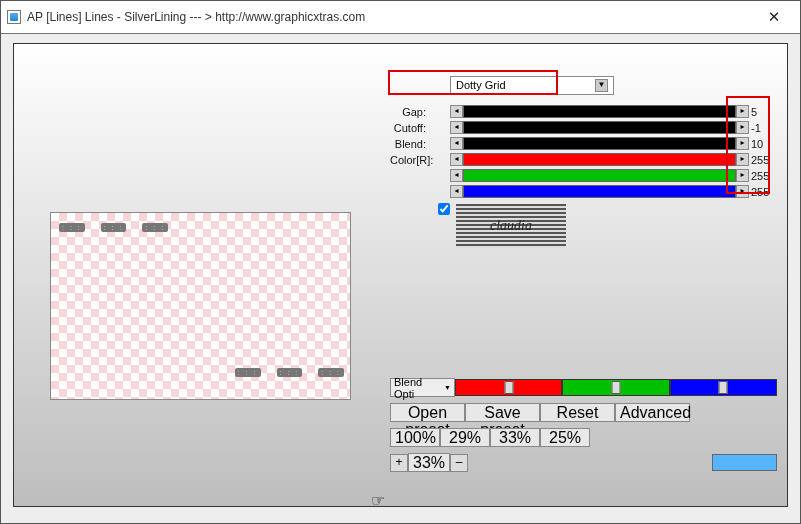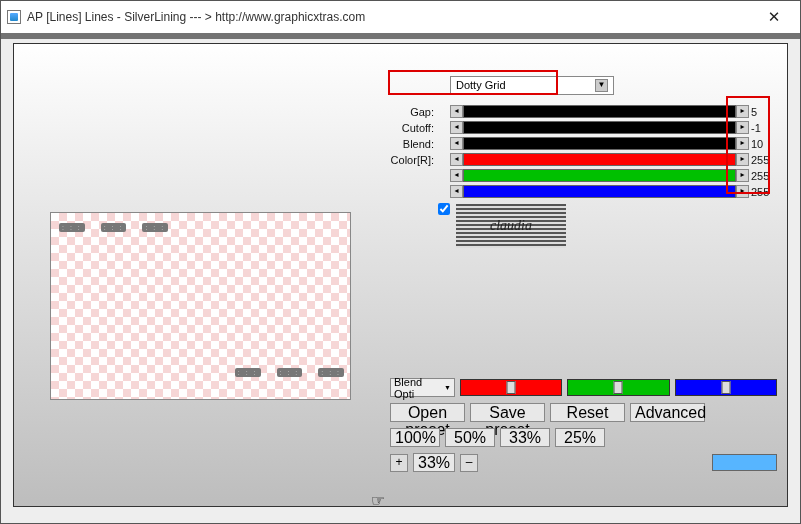--- a/index.html
+++ b/index.html
@@ -1,41 +1,41 @@
 <!DOCTYPE html>
 <html><head>
 <meta charset="utf-8">
 <style>
   * { box-sizing: border-box; margin: 0; padding: 0; }
   body { font-family: "Segoe UI", Tahoma, Arial, sans-serif; font-size: 11px; background: #888; width: 801px; height: 524px; overflow: hidden; }
   .win { width: 801px; height: 524px; background: #eee; border: 1px solid #555; position: relative; }
-  .titlebar { height: 28px; background: #fff; display: flex; align-items: center; padding: 16px 6px; border-bottom: 6px solid #737373; }
+  .titlebar { height: 28px; background: #fff; display: flex; align-items: center; padding: 16px 6px; border-bottom: 1px solid #737373; }
   .ti { width: 14px; height: 14px; border: 1px solid #777; background: #fff; margin-right: 6px; position: relative; }
   .ti:after { content: ""; position: absolute; left: 2px; top: 2px; width: 8px; height: 8px; background: linear-gradient(#5af, #28c); border-radius: 1px; }
   .title { flex: 1; color: #333; font-size: 12px; }
   .close-x { width: 40px; text-align: center; font-size: 15px; cursor: pointer; color: #222; }
   .main { position: absolute; left: 12px; top: 42px; right: 12px; bottom: 16px; background: linear-gradient(#fff, #bdbdbd); border: 1px solid #333; }
   .preview { position: absolute; left: 36px; top: 168px; width: 301px; height: 188px; border: 1px solid #888; }
   .checker { position: absolute; inset: 0; background-image:
       linear-gradient(45deg, #f6d6d6 25%, transparent 25%, transparent 75%, #f6d6d6 75%),
       linear-gradient(45deg, #f6d6d6 25%, transparent 25%, transparent 75%, #f6d6d6 75%);
     background-size: 16px 16px; background-position: 0 0, 8px 8px; background-color: #fff; }
   .dots-row { position: absolute; display: flex; gap: 16px; }
   .dotgrp { background: #777; color: #ccc; font-size: 7px; letter-spacing: 2px; padding: 1px 3px; border-radius: 2px; }
   .rHL { border: 2px solid #d00; position: absolute; pointer-events: none; }
   .controls { position: absolute; left: 376px; right: 10px; top: 30px; }
   .row { display: flex; align-items: center; height: 15px; margin-bottom: 1px; }
-  .lbl { width: 60px; text-align: right; padding-right: 16px; color: #111; }
+  .lbl { width: 60px; text-align: right; padding-right: 24px; color: #111; }
   .arrowbtn { width: 13px; height: 13px; background: #d6d6d6; border: 1px solid #888; font-size: 8px; line-height: 9px; text-align: center; cursor: pointer; }
   .bar { height: 13px; flex: 1; border: 1px solid #666; }
   .val { width: 28px; padding: 0 2px; color: #111; }
   .chk { display: flex; align-items: center; margin-top: 4px; padding-left: 48px; gap: 6px; }
   .logo { position: absolute; left: 442px; top: 160px; width: 110px; height: 44px; background: repeating-linear-gradient(#555 0 2px, #ddd 2px 4px); text-align: center; font-style: italic; font-family: Georgia, serif; color: #222; line-height: 44px; font-size: 14px; }
   .panel-bot { position: absolute; left: 376px; right: 10px; top: 334px; }
-  .rowB { display: flex; gap: 5px; align-items: center; margin-bottom: 6px; }
+  .rowB { display: flex; align-items: center; margin-bottom: 6px; }
   .btn { height: 19px; line-height: 17px; text-align: center; border: 1px solid #888; background: #e8e8e8; cursor: pointer; font-size: 16px; padding: 0 4px; }
   .slider { height: 17px; flex: 1; border: 1px solid #333; position: relative; }
   .knob { position: absolute; top: 1px; left: 50%; transform: translateX(-50%); width: 9px; height: 13px; background: #ddd; border: 1px solid #555; }
   .bo-sel { height: 19px; border: 1px solid #888; background: #eee; font-size: 11px; width: 65px; display:flex; align-items:center; justify-content:space-between; padding: 0 3px; cursor:pointer;}
   .bo-sel .dd { font-size: 7px; }
   .sqbtn { width: 18px; height: 18px; border: 1px solid #888; background: #ddd; text-align: center; line-height: 15px; font-size: 12px; cursor: pointer; }
   .swatch { width: 65px; height: 17px; border: 1px solid #666; background: #57b5ff; }
   .sel { height: 19px; border: 1px solid #888; background: #fff; font-size: 11px; width: 164px; display:flex; align-items:center; justify-content:space-between; padding: 0 5px; cursor:pointer;}
   .sel .dd { background:#ccc; border:1px solid #888; width:13px; height:13px; text-align:center; line-height:9px; font-size:8px;}
   .pointer { position: absolute; left: 370px; top: 490px; font-size: 16px; }
@@ -146,21 +146,21 @@
           </div>
       </div>
       <div class="rowB">
         <div class="btn" style="width:75px">Open preset</div>
         <div class="btn" style="width:75px">Save preset</div>
         <div class="btn" style="width:75px">Reset</div>
         <div class="btn" style="width:75px">Advanced</div>
       </div>
       <div class="rowB">
         <div class="btn" style="width:50px">100%</div>
-        <div class="btn" style="width:50px">50%</div>
+        <div class="btn" style="width:50px">29%</div>
         <div class="btn" style="width:50px">33%</div>
         <div class="btn" style="width:50px">25%</div>
       </div>
       <div class="rowB">
         <div class="sqbtn">+</div>
         <div class="btn" style="width:42px">33%</div>
         <div class="sqbtn">–</div>
         <div style="flex:1"></div>
         <div class="swatch"></div>
       </div>

